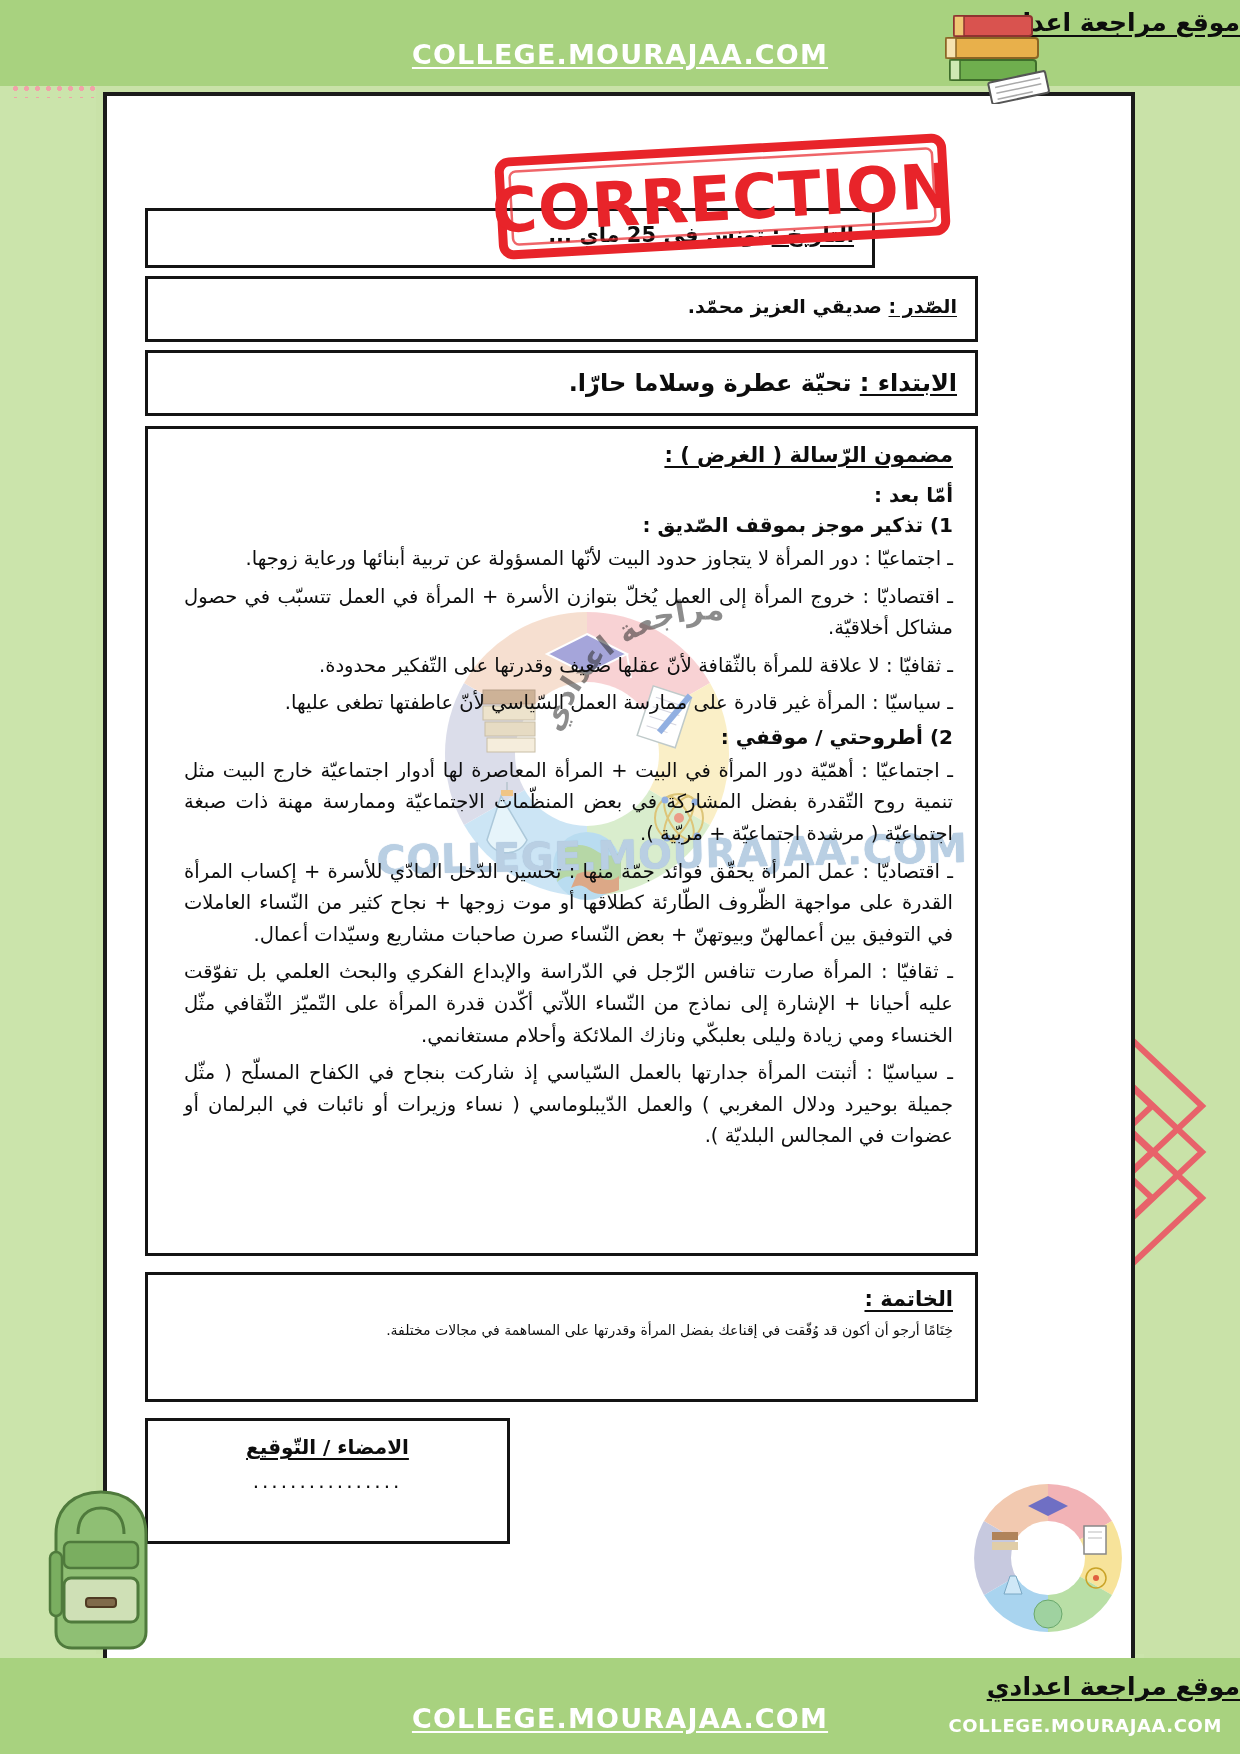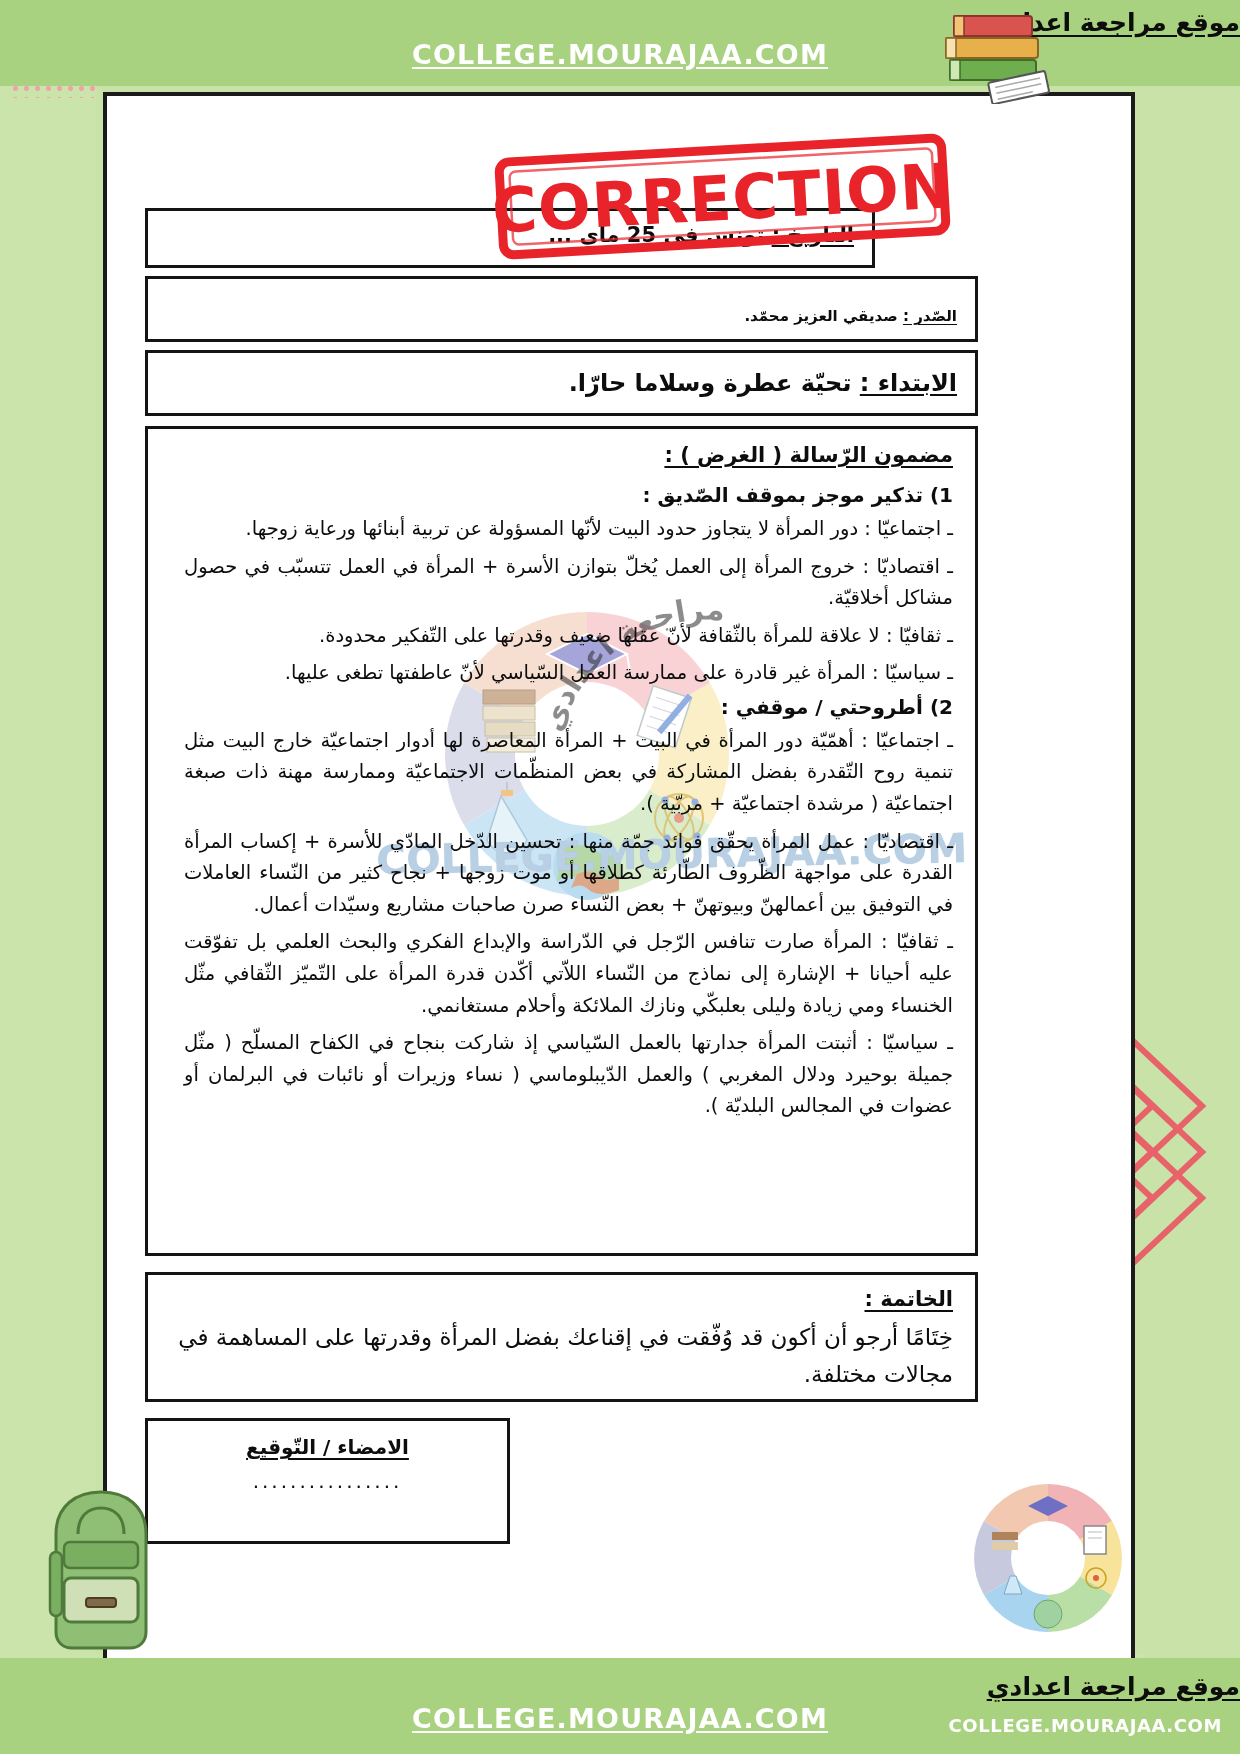--- a/index.html
+++ b/index.html
@@ -102,38 +102,38 @@
   .ar{
     direction:rtl;text-align:right;font-family:"DejaVu Sans","Liberation Sans",sans-serif;
     color:#0d0d0d;
   }
   .lbl{font-weight:bold;text-decoration:underline;text-underline-offset:3px;}
 
   #box-date{left:38px;top:112px;width:730px;height:60px;}
   #box-date .t{padding:12px 18px 0 0;font-size:21px;font-weight:bold;}
 
   #box-sender{left:38px;top:180px;width:833px;height:66px;}
-  #box-sender .t{padding:28px 18px 0 0;font-size:15px;font-weight:bold;}
+  #box-sender .t{padding:16px 18px 0 0;font-size:19px;font-weight:bold;}
 
   #box-greet{left:38px;top:254px;width:833px;height:66px;}
   #box-greet .t{padding:16px 18px 0 0;font-size:24px;font-weight:bold;}
 
   #box-body{left:38px;top:330px;width:833px;height:830px;padding-left:14px;}
   #box-body .inner{padding:14px 22px 0 22px;}
 
   #box-concl{left:38px;top:1176px;width:833px;height:130px;}
   #box-concl .inner{padding:12px 22px 0 22px;text-align:right;}
 
   #box-sign{left:38px;top:1322px;width:365px;height:126px;}
   #box-sign .inner{padding:14px 22px 0 22px;}
 
   .h-title{font-size:21px;font-weight:bold;text-decoration:underline;text-underline-offset:4px;margin:0 0 16px 0;}
   .p{font-size:19.5px;line-height:1.62;margin:0 0 6px 0;text-align:justify;text-justify:inter-word;}
   .p-head{font-size:20px;font-weight:bold;margin:4px 0 6px 0;}
-  .p-sm{font-size:23px;line-height:1.6;}
+  .p-sm{font-size:14px;line-height:1.6;}
   .dots{letter-spacing:3px;font-size:20px;}
 </style>
 </head>
 <body>
 
 <div class="bg-left-strip"></div>
 <div class="dot-pattern"></div>
 <div class="dot-pattern2"></div>
 
 <svg class="chevrons" viewBox="0 0 160 250">
@@ -294,20 +294,21 @@
     <div class="box" id="box-greet">
       <div class="t ar">
         <span class="lbl">الابتداء :</span>
         <span>تحيّة عطرة وسلاما حارّا.</span>
       </div>
     </div>
 
     <div class="box" id="box-body">
       <div class="inner ar">
         <div class="h-title">مضمون الرّسالة ( الغرض ) :</div>
+        <div class="p-head">أمّا بعد :</div>
         <div class="p-head">1) تذكير موجز بموقف الصّديق :</div>
         <div class="p">ـ اجتماعيّا : دور المرأة لا يتجاوز حدود البيت لأنّها المسؤولة عن تربية أبنائها ورعاية زوجها.</div>
         <div class="p">ـ اقتصاديّا : خروج المرأة إلى العمل يُخلّ بتوازن الأسرة + المرأة في العمل تتسبّب في حصول مشاكل أخلاقيّة.</div>
         <div class="p">ـ ثقافيّا : لا علاقة للمرأة بالثّقافة لأنّ عقلها ضعيف وقدرتها على التّفكير محدودة.</div>
         <div class="p">ـ سياسيّا : المرأة غير قادرة على ممارسة العمل السّياسي لأنّ عاطفتها تطغى عليها.</div>
         <div class="p-head">2) أطروحتي / موقفي :</div>
         <div class="p">ـ اجتماعيّا : أهمّيّة دور المرأة في البيت + المرأة المعاصرة لها أدوار اجتماعيّة خارج البيت مثل تنمية روح التّقدرة بفضل المشاركة في بعض المنظّمات الاجتماعيّة وممارسة مهنة ذات صبغة اجتماعيّة ( مرشدة اجتماعيّة + مربّية ).</div>
         <div class="p">ـ اقتصاديّا : عمل المرأة يحقّق فوائد جمّة منها : تحسين الدّخل المادّي للأسرة + إكساب المرأة القدرة على مواجهة الظّروف الطّارئة كطلاقها أو موت زوجها + نجاح كثير من النّساء العاملات في التوفيق بين أعمالهنّ وبيوتهنّ + بعض النّساء صرن صاحبات مشاريع وسيّدات أعمال.</div>
         <div class="p">ـ ثقافيّا : المرأة صارت تنافس الرّجل في الدّراسة والإبداع الفكري والبحث العلمي بل تفوّقت عليه أحيانا + الإشارة إلى نماذج من النّساء اللاّتي أكّدن قدرة المرأة على التّميّز الثّقافي مثّل الخنساء ومي زيادة وليلى بعلبكّي ونازك الملائكة وأحلام مستغانمي.</div>
         <div class="p">ـ سياسيّا : أثبتت المرأة جدارتها بالعمل السّياسي إذ شاركت بنجاح في الكفاح المسلّح ( مثّل جميلة بوحيرد ودلال المغربي ) والعمل الدّيبلوماسي ( نساء وزيرات أو نائبات في البرلمان أو عضوات في المجالس البلديّة ).</div>

